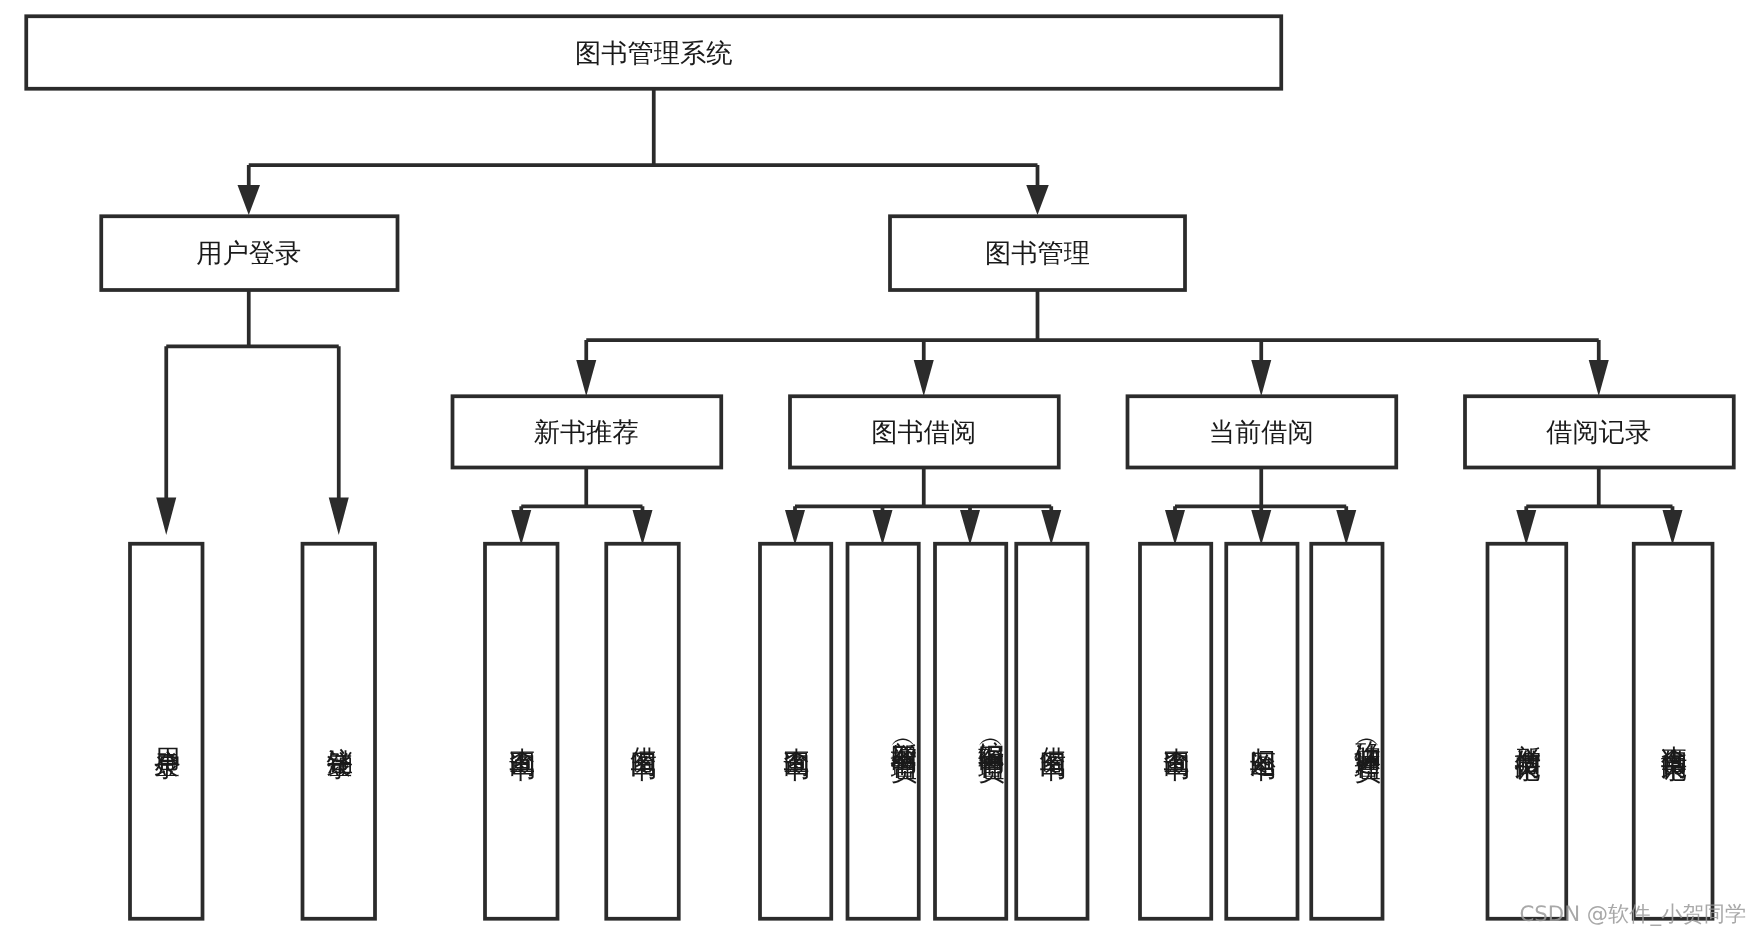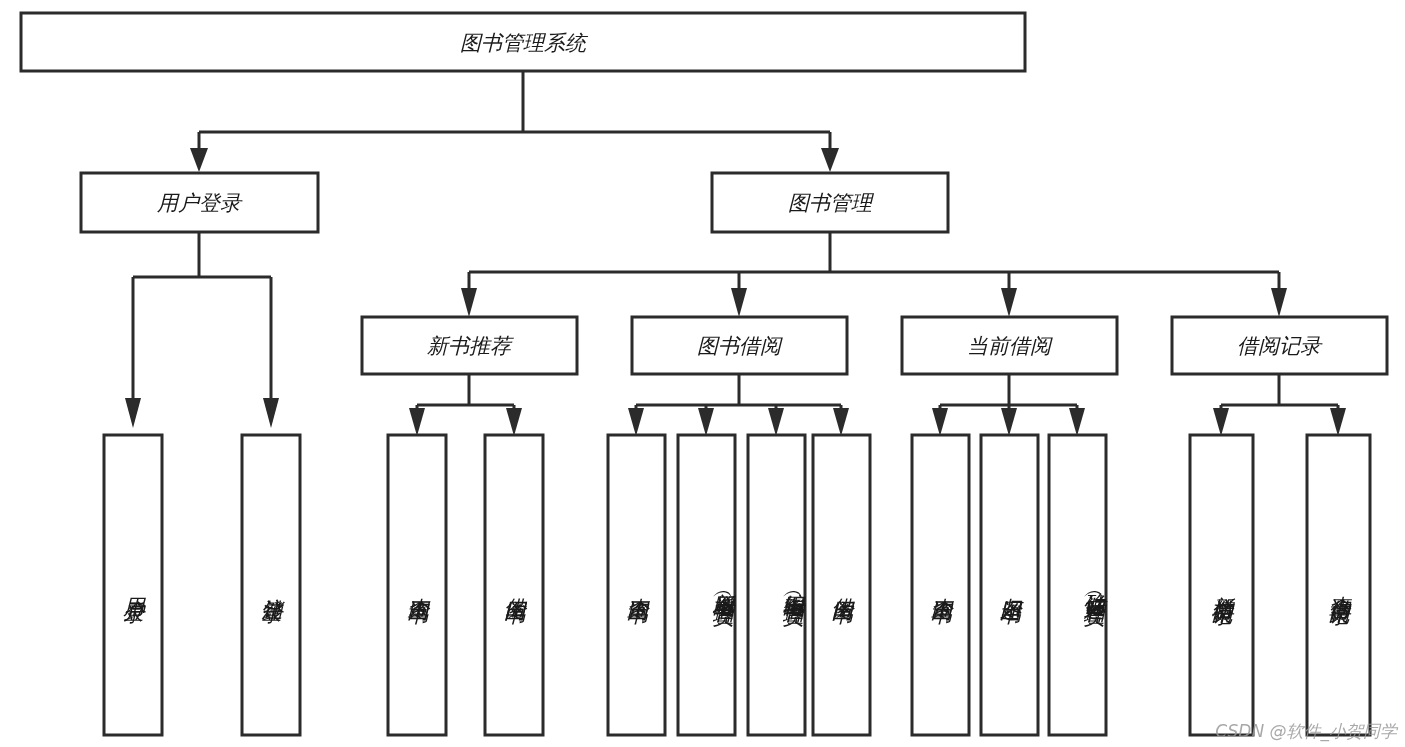--- a/index.html
+++ b/index.html
@@ -12,21 +12,20 @@
     width: 1405px;
     height: 747px;
     font-family: "DejaVu Sans", "Liberation Sans", sans-serif;
     overflow: hidden;
   }
   #diagram-root {
     position: relative;
     width: 1405px;
     height: 747px;
     background: #ffffff;
-    font-style: italic;
   }
   svg.diagram-canvas {
     position: absolute;
     left: 0;
     top: 0;
     width: 1405px;
     height: 747px;
     display: block;
   }
   .node-rect {

